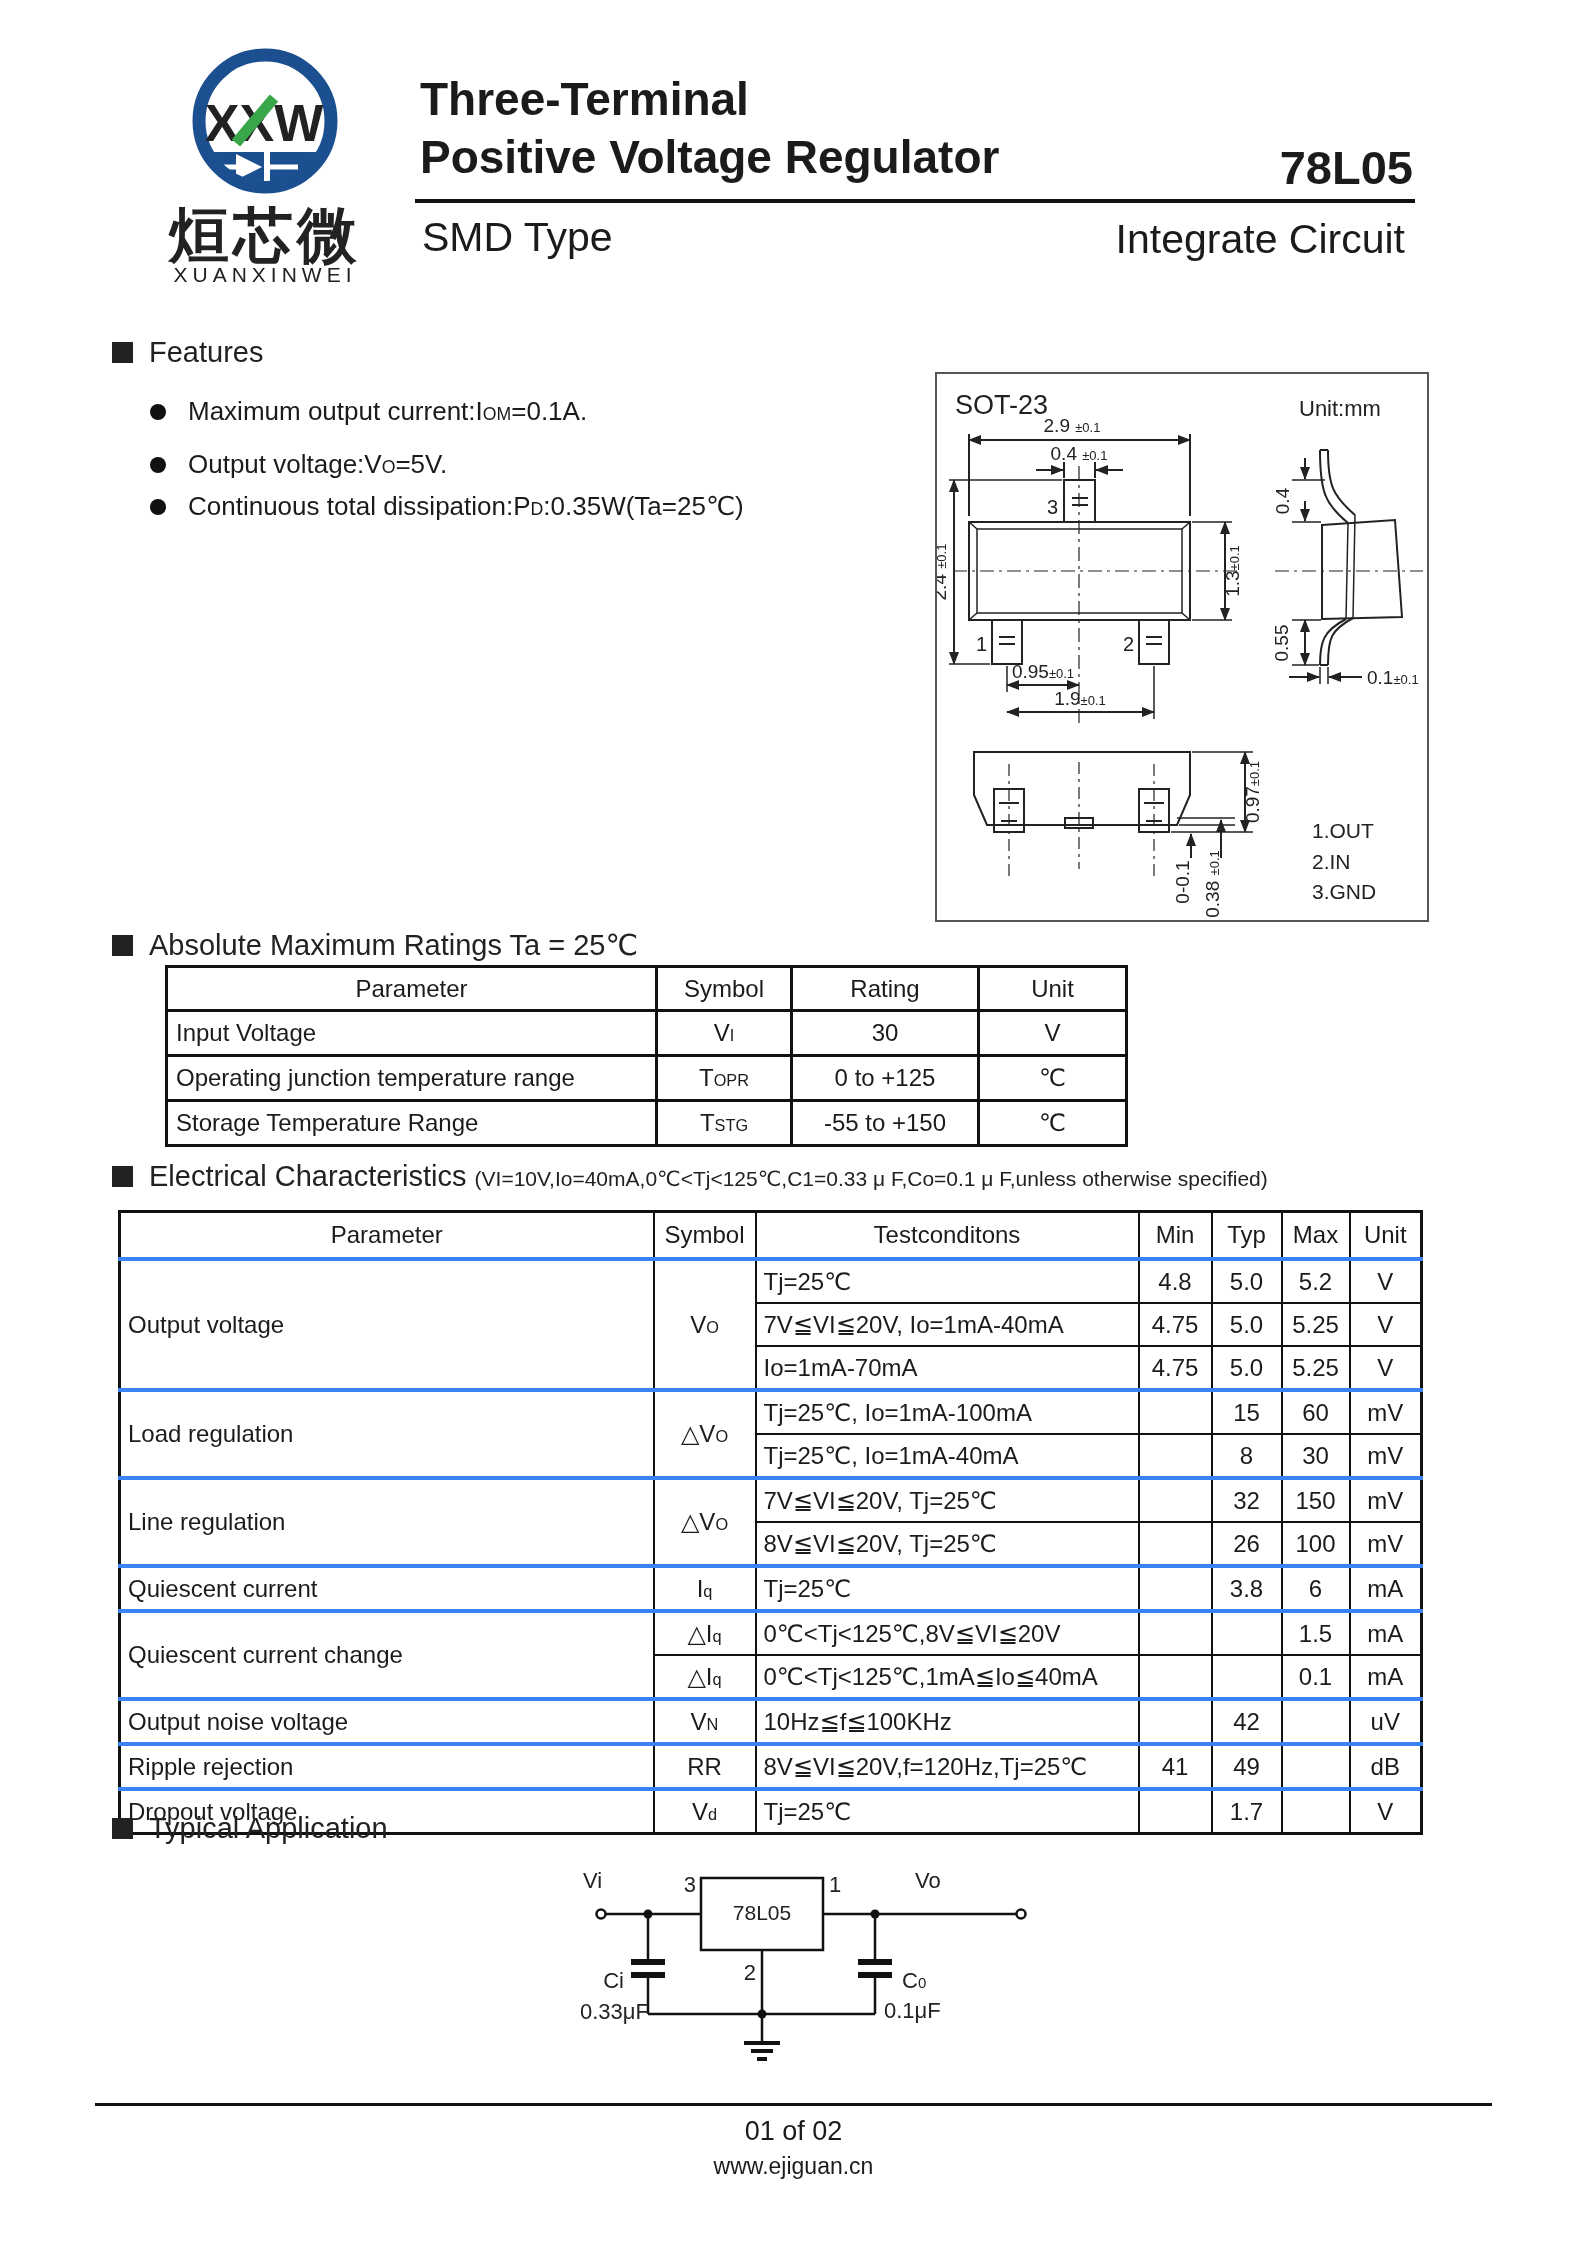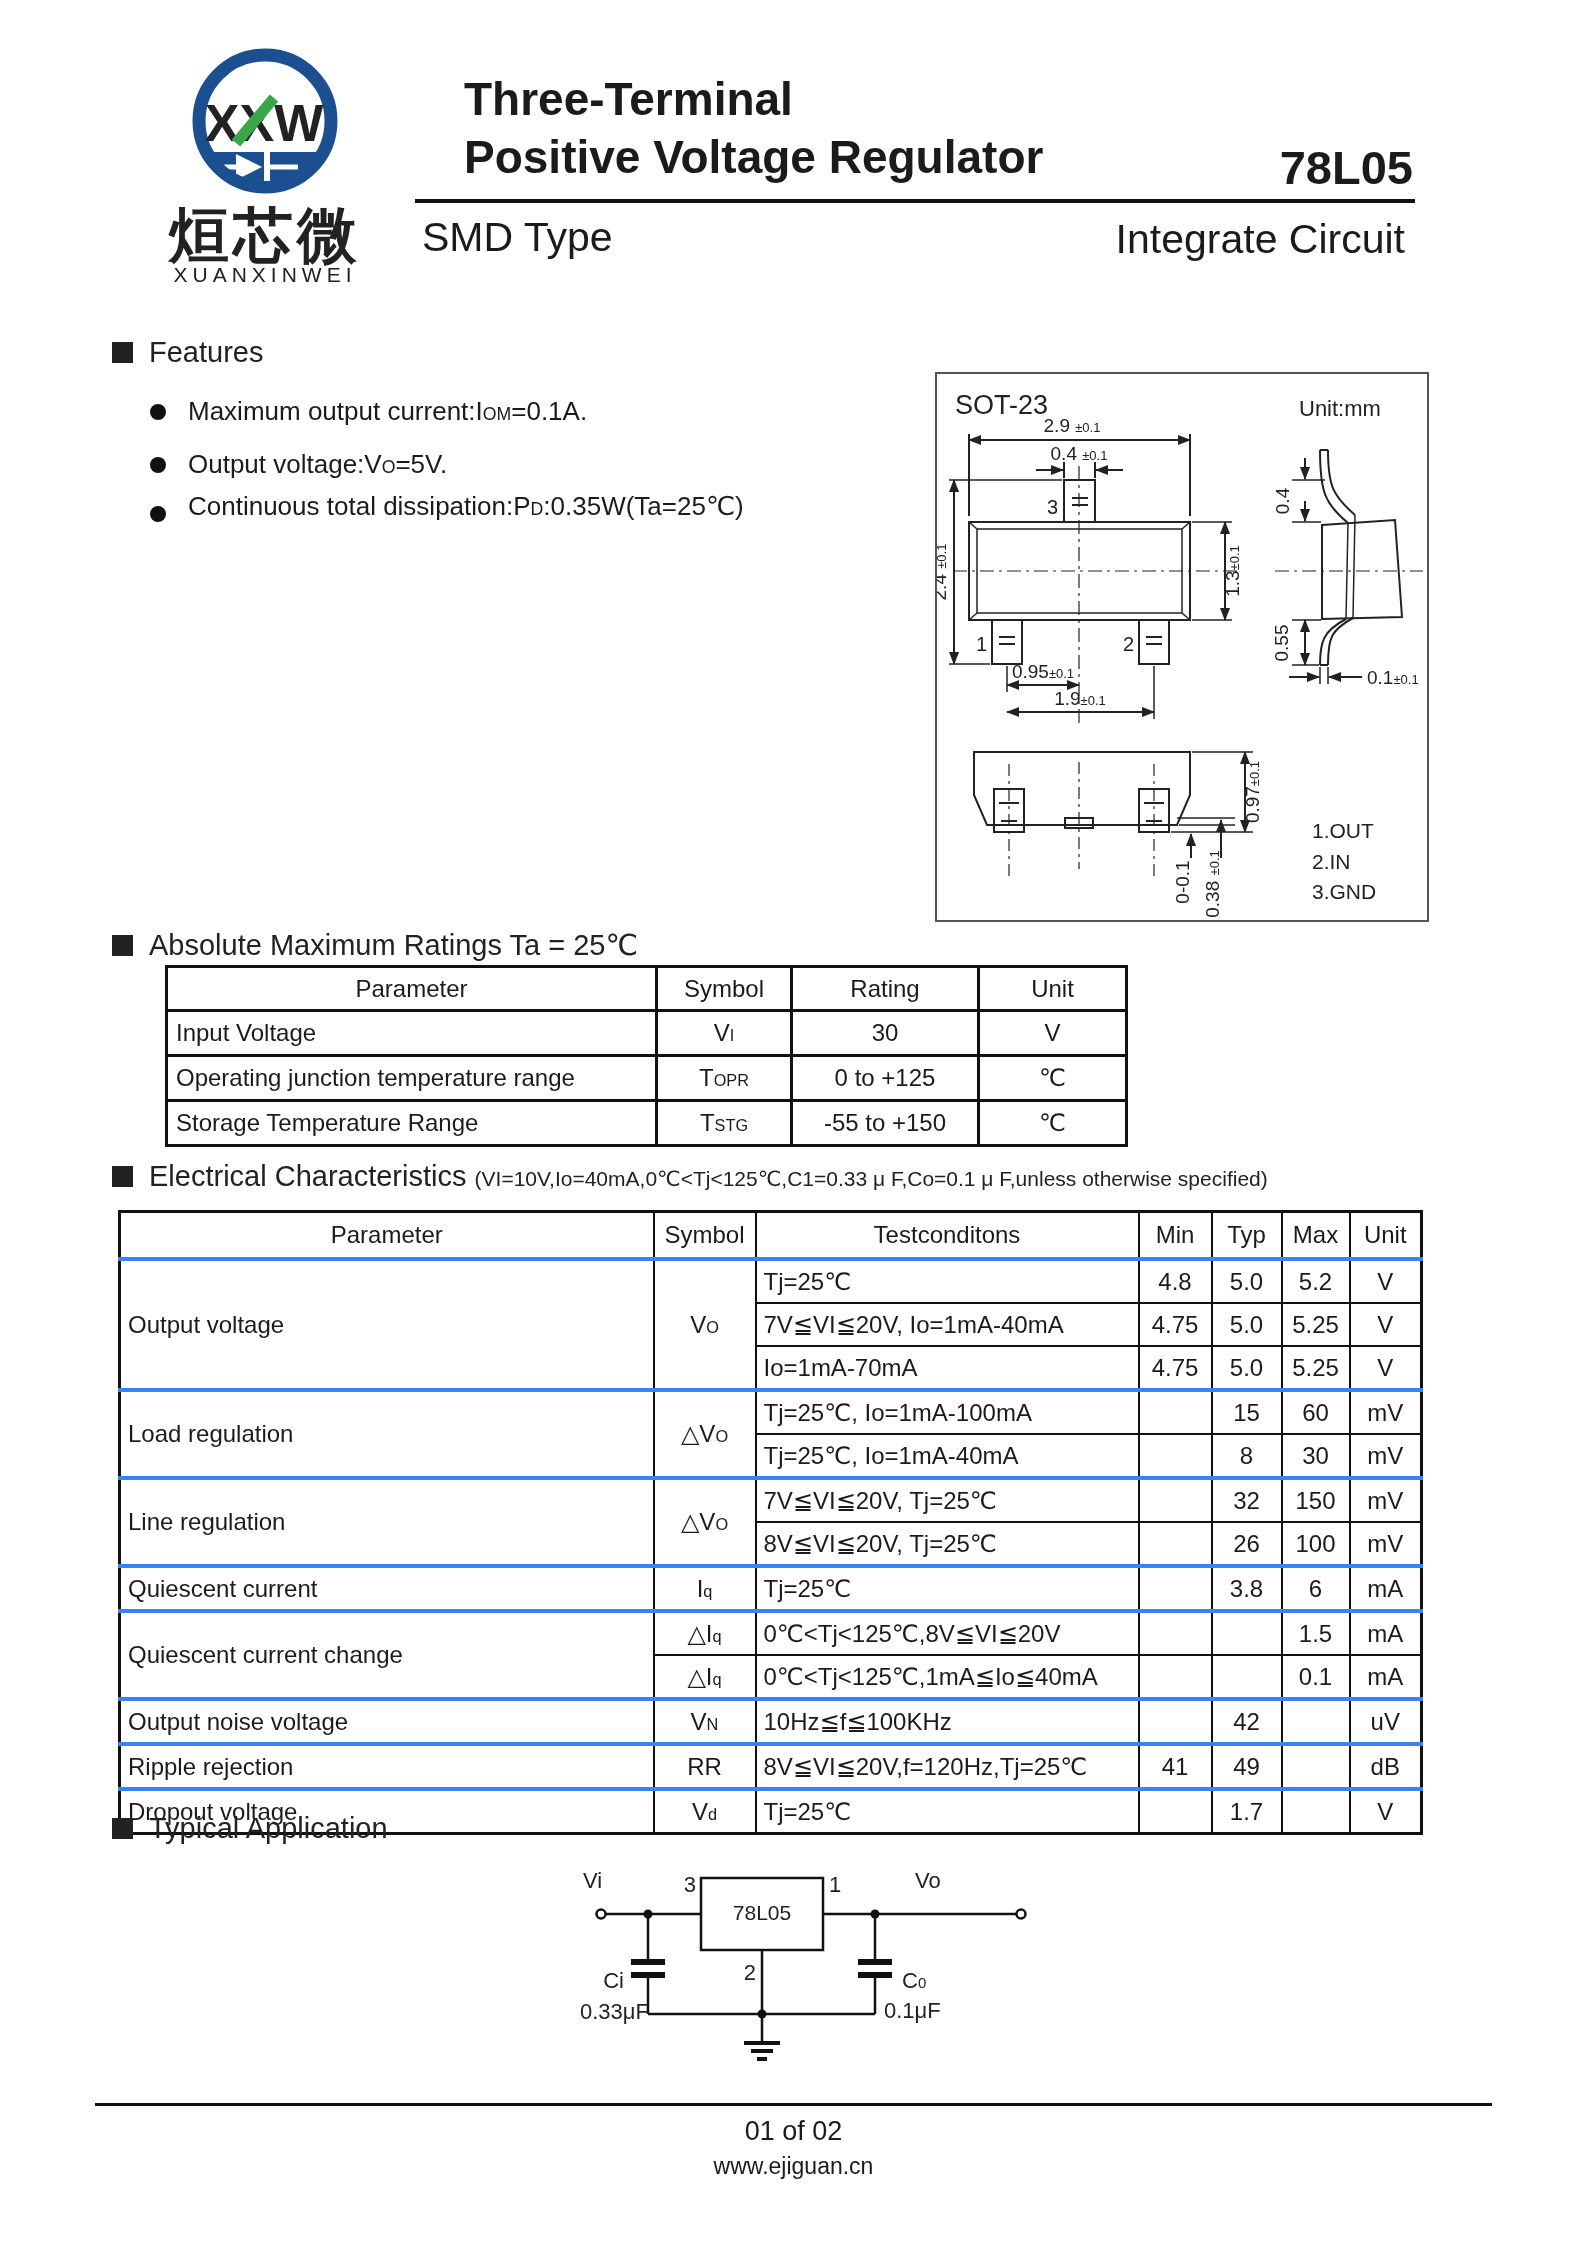--- a/index.html
+++ b/index.html
@@ -1,19 +1,19 @@
 <!DOCTYPE html>
 <html><head>
 <meta charset="utf-8">
 <style>
   html,body{margin:0;padding:0;background:#ffffff;}
   #page{position:relative;width:1587px;height:2245px;background:#fff;overflow:hidden;
         font-family:"Liberation Sans","DejaVu Sans",sans-serif;color:#1b1b1b;}
   .abs{position:absolute;}
-  .b{font-weight:bold;margin-left:44px;}
+  .b{font-weight:bold;}
   .sb{font-size:68%;}
   .sec-head{display:flex;align-items:center;gap:16px;font-size:29px;color:#222;}
   .sq{width:21px;height:21px;background:#222;flex:0 0 auto;}
   .feat{display:flex;align-items:center;gap:22px;font-size:26px;}
   .dot{width:16px;height:16px;border-radius:50%;background:#111;flex:0 0 auto;}
   table{border-collapse:collapse;table-layout:fixed;width:100%;}
   td,th{font-weight:normal;color:#1b1b1b;overflow:hidden;white-space:nowrap;}
   .amr-table td,.amr-table th{border:3px solid #111;font-size:24px;text-align:center;}
   .amr-table th{height:39px;}
   .amr-table td{height:40px;}
@@ -69,21 +69,21 @@
     <span>Features</span>
   </div>
   <div class="abs feat" style="left:150px;top:396px;">
     <span class="dot"></span>
     <span><span>Maximum output current:I</span><span class="sb">OM</span><span>=0.1A.</span></span>
   </div>
   <div class="abs feat" style="left:150px;top:449px;">
     <span class="dot"></span>
     <span><span>Output voltage:V</span><span class="sb">O</span><span>=5V.</span></span>
   </div>
-  <div class="abs feat" style="left:150px;top:491px;align-items:flex-end;">
+  <div class="abs feat" style="left:150px;top:491px;">
     <span class="dot"></span>
     <span><span>Continuous total dissipation:P</span><span class="sb">D</span><span>:0.35W(Ta=25℃)</span></span>
   </div>
 
   <div class="abs" style="left:935px;top:372px;width:490px;height:546px;border:2px solid #555;">
   <svg width="490" height="546" viewBox="0 0 490 546">
     <defs>
       <marker id="ah" markerWidth="13" markerHeight="10" refX="12" refY="5" orient="auto-start-reverse" markerUnits="userSpaceOnUse">
         <path d="M0,0 L13,5 L0,10 z" fill="#222"></path>
       </marker>

